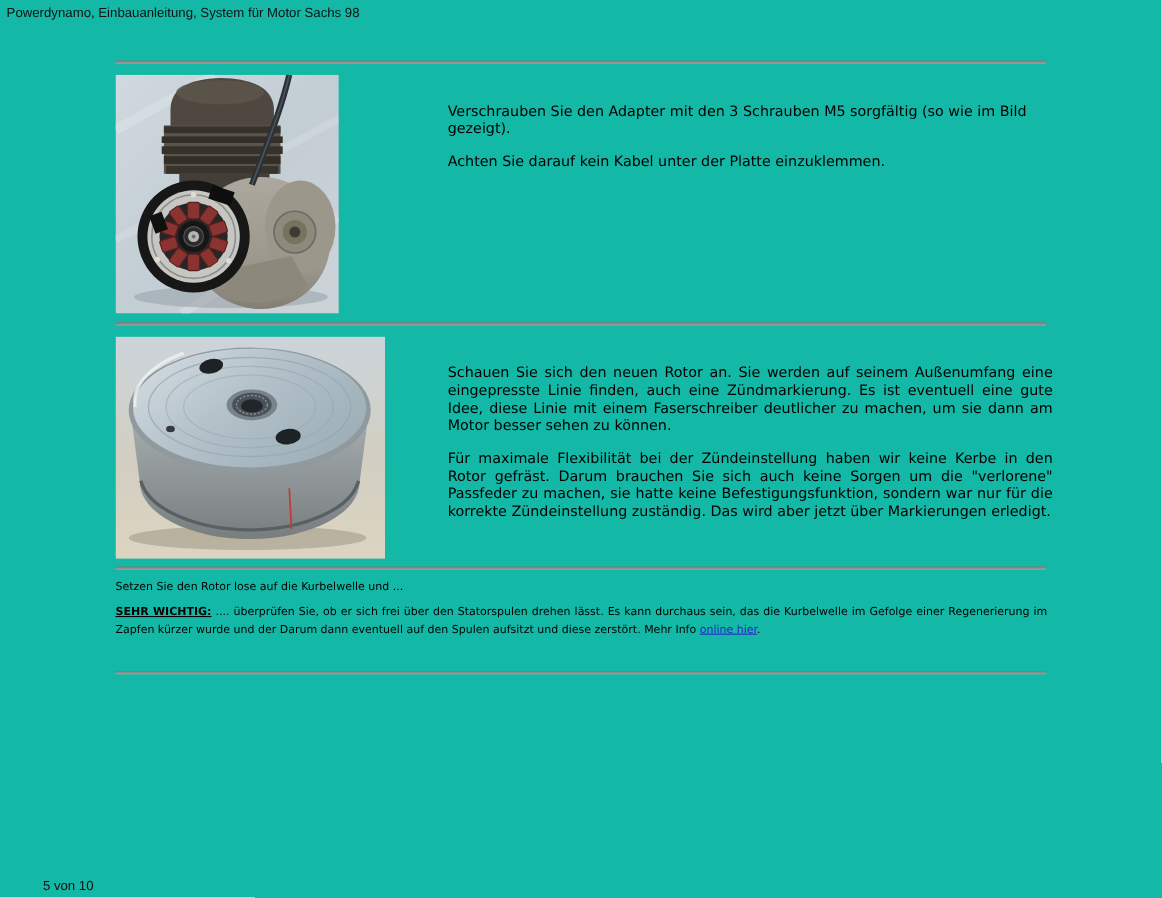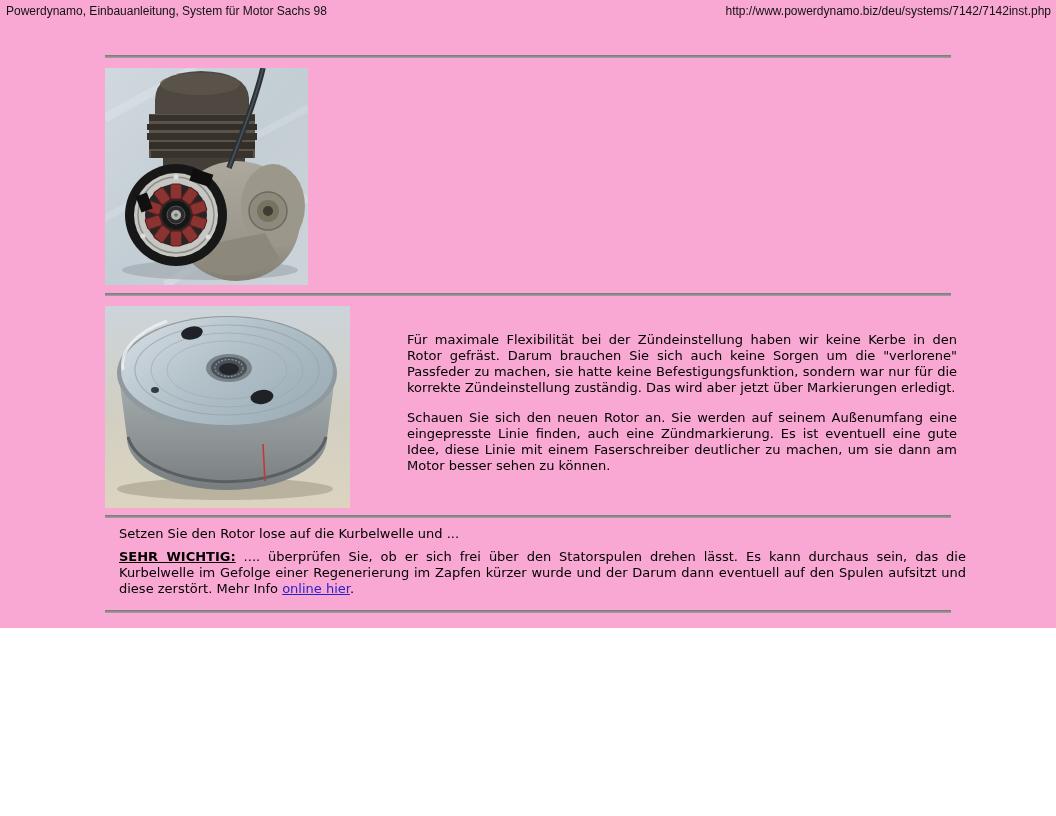--- a/index.html
+++ b/index.html
@@ -1,40 +1,39 @@
 <!DOCTYPE html>
 <html style="--link-color: #2823c8;"><head>
 <meta charset="utf-8">
 <style>
   html,body{margin:0;padding:0;background:#ffffff;}
-  .page{position:relative;width:1056px;height:628px;background:#f9a8d4;overflow:hidden;
+  .page{position:relative;width:1056px;height:816px;background:#14b8a6;overflow:hidden;
         font-family:"DejaVu Sans",sans-serif;color:#000;}
   .meta{position:absolute;font-family:"Liberation Sans",sans-serif;font-size:12px;color:#111;white-space:nowrap;}
   .hdr-left{left:6px;top:4px;}
   .hdr-right{right:5px;top:4px;}
   .ftr-left{left:6px;top:798px;margin-left:33px;}
   .ftr-right{right:5px;top:802px;margin-top:41px;}
   .rule{position:absolute;left:105px;width:846px;height:3px;
         background:linear-gradient(#777,#a2a2a2);}
   .photo{position:absolute;display:block;}
   .tcol{position:absolute;left:407px;width:550px;font-size:13px;line-height:16px;}
   .tcol p{margin:0 0 14px 0;}
   .just p{text-align:justify;}
-  .wide{position:absolute;left:119px;width:847px;font-size:13px;line-height:16px;}
+  .wide{position:absolute;left:105px;width:847px;font-size:10px;line-height:16px;}
   .warn{text-align:justify;}
   .warn-label{font-weight:bold;text-decoration:underline;margin-top:24px;}
   a.inline-link{color:var(--link-color,#2823c8);text-decoration:underline;cursor:pointer;}
 </style>
 </head>
 <body>
 
 <div class="page">
 
   <div class="meta hdr-left">Powerdynamo, Einbauanleitung, System für Motor Sachs 98</div>
-  <div class="meta hdr-right">http://www.powerdynamo.biz/deu/systems/7142/7142inst.php</div>
 
   <div class="rule" style="top:55px"></div>
 
   <svg class="photo" style="left:105px;top:68px" width="203" height="217" viewBox="0 0 203 217">
     <defs>
       <linearGradient id="ebg" x1="0" y1="0" x2="1" y2="1">
         <stop offset="0" stop-color="#d0d9df"></stop>
           <stop offset="0.5" stop-color="#c3cdd4"></stop>
           <stop offset="1" stop-color="#cdd4d9"></stop>
       </linearGradient>
@@ -97,20 +96,24 @@
     <circle cx="71" cy="147" r="9" fill="#2c2c2c" stroke="#555" stroke-width="1"></circle>
     <circle cx="71" cy="147" r="5" fill="#b5b5b1"></circle>
     <circle cx="71" cy="147" r="1.8" fill="#6f6f6b"></circle>
     <rect x="86" y="103" width="21" height="13" fill="#0e0e0e" transform="rotate(18,96,109)"></rect>
     <rect x="33" y="126" width="12" height="17" fill="#101010" transform="rotate(-20,39,134)"></rect>
     <circle cx="71" cy="109" r="2.5" fill="#dcdcd8"></circle>
     <circle cx="38" cy="168" r="2.5" fill="#dcdcd8"></circle>
     <circle cx="103" cy="169" r="2.5" fill="#dcdcd8"></circle>
   </svg>
 
+  <div class="tcol" style="top:94px">
+    <p>Verschrauben Sie den Adapter mit den 3 Schrauben M5 sorgfältig (so wie im Bild gezeigt).</p>
+    <p>Achten Sie darauf kein Kabel unter der Platte einzuklemmen.</p>
+  </div>
 
   <div class="rule" style="top:293px"></div>
 
   <svg class="photo" style="left:105px;top:306px" width="245" height="202" viewBox="0 0 245 202">
     <defs>
       <linearGradient id="rbg" x1="0" y1="0" x2="0" y2="1">
         <stop offset="0" stop-color="#ccd4da"></stop>
           <stop offset="0.55" stop-color="#d2cfc2"></stop>
           <stop offset="1" stop-color="#dcd4c0"></stop>
       </linearGradient>
@@ -139,22 +142,22 @@
     <ellipse cx="124" cy="63" rx="10" ry="6" fill="#22262a"></ellipse>
 
     <ellipse cx="87" cy="27" rx="11" ry="6.5" fill="#1e2226" transform="rotate(-12,87,27)"></ellipse>
     <ellipse cx="157" cy="91" rx="11.5" ry="7" fill="#1e2226" transform="rotate(-8,157,91)"></ellipse>
     <ellipse cx="50" cy="84" rx="4" ry="3" fill="#343a3e"></ellipse>
 
     <path d="M158,138 L160,175" stroke="#c23a33" stroke-width="1.6"></path>
   </svg>
 
   <div class="tcol just" style="top:332px">
+    <p>Schauen Sie sich den neuen Rotor an. Sie werden auf seinem Außenumfang eine eingepresste Linie finden, auch eine Zündmarkierung. Es ist eventuell eine gute Idee, diese Linie mit einem Faserschreiber deutlicher zu machen, um sie dann am Motor besser sehen zu können.</p>
     <p>Für maximale Flexibilität bei der Zündeinstellung haben wir keine Kerbe in den Rotor gefräst. Darum brauchen Sie sich auch keine Sorgen um die "verlorene" Passfeder zu machen, sie hatte keine Befestigungsfunktion, sondern war nur für die korrekte Zündeinstellung zuständig. Das wird aber jetzt über Markierungen erledigt.</p>
-    <p>Schauen Sie sich den neuen Rotor an. Sie werden auf seinem Außenumfang eine eingepresste Linie finden, auch eine Zündmarkierung. Es ist eventuell eine gute Idee, diese Linie mit einem Faserschreiber deutlicher zu machen, um sie dann am Motor besser sehen zu können.</p>
   </div>
 
   <div class="rule" style="top:515px"></div>
 
   <div class="wide" style="top:526px">Setzen Sie den Rotor lose auf die Kurbelwelle und ...</div>
 
   <p class="wide warn" style="top:549px;margin:0">
     <span class="warn-label">SEHR WICHTIG:</span><span> .... überprüfen Sie, ob er sich frei über den Statorspulen drehen lässt. Es kann durchaus sein, das die Kurbelwelle im Gefolge einer Regenerierung im Zapfen kürzer wurde und der Darum dann eventuell auf den Spulen aufsitzt und diese zerstört. Mehr Info </span><a class="inline-link" href="#">online hier</a><span>.</span>
   </p>
 

